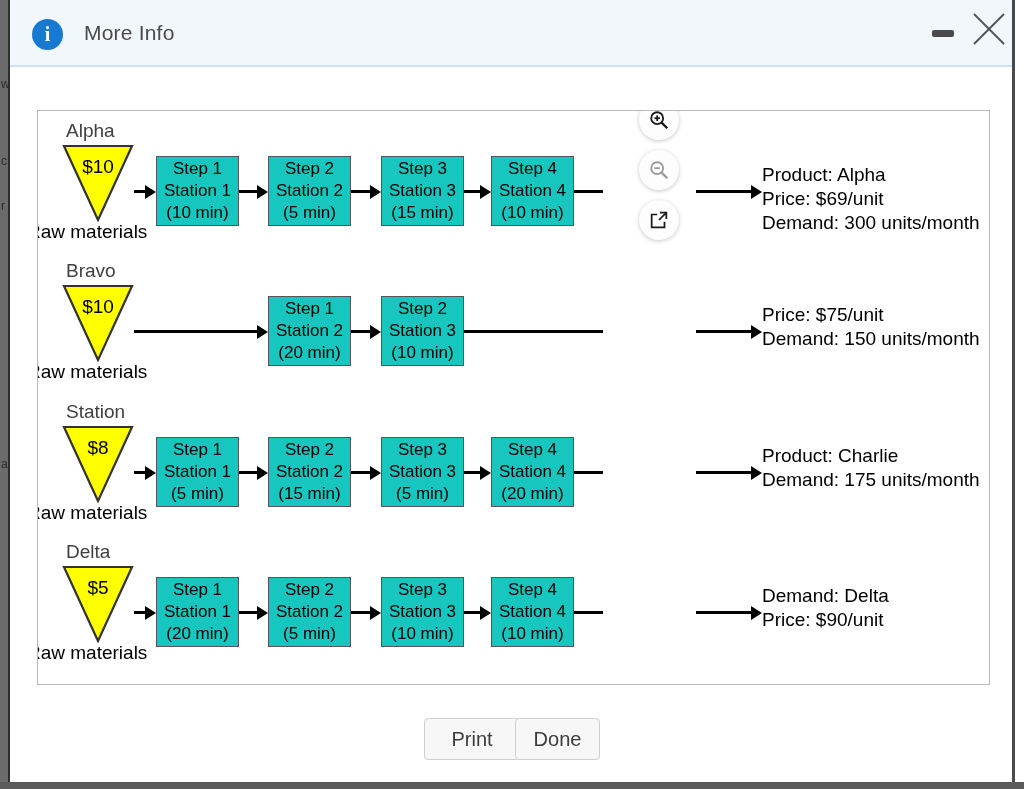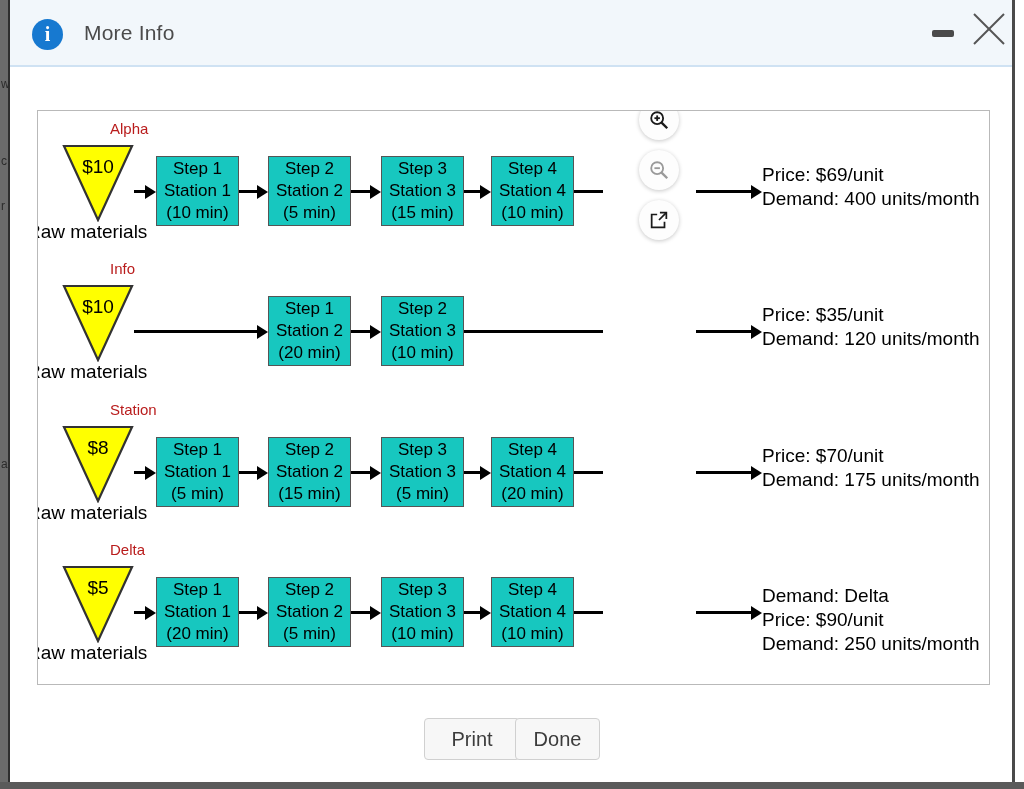--- a/index.html
+++ b/index.html
@@ -69,21 +69,21 @@
     cursor:pointer;
   }
   .fab.zoom-in  { left:601px; top:-11px; }
   .fab.zoom-out { left:601px; top:39px; }
   .fab.popout   { left:601px; top:89px; }
 
   
   .row { position:absolute; left:0; width:953px; height:140px; }
 
   .prod-label {
-    position:absolute; font-size:15px; color:#b91c1c; white-space:nowrap;margin-left:44px;
+    position:absolute; font-size:19px; color:#404040; white-space:nowrap;
   }
   .tri-wrap { position:absolute;text-decoration:underline; }
   .tri-svg  { position:absolute; left:0; top:0; }
   .tri-price {
     position:absolute; width:72px; text-align:center;
     font-size:19px; color:#000; white-space:nowrap;
   }
   .raw-label {
     position:absolute; font-size:19px; color:#000; white-space:nowrap;
   }
@@ -208,26 +208,27 @@
               <span>Step 4</span>
               <span>Station 4</span>
               <span>(10 min)</span>
             </div>
             <div class="conn" style="left: 426px; top: 79px; width: 16px;"></div>
             <div class="arrowhead" style="left: 442px; top: 74px;"></div>
             <div class="conn" style="left: 536px; top: 79px; width: 29px;"></div>
             <div class="conn" style="left: 658px; top: 79px; width: 55px;"></div>
             <div class="arrowhead" style="left: 713px; top: 74px;"></div>
             <div class="out-info" style="left: 724px; top: 52px;">
+              <div>Product: Alpha</div>
               <div>Price: $69/unit</div>
-              <div>Demand: 400 units/month</div>
+              <div>Demand: 300 units/month</div>
             </div>
           </div>
           <div class="row" style="top: 140px;">
-            <div class="prod-label" style="left: 28px; top: 9px;">Info</div>
+            <div class="prod-label" style="left: 28px; top: 9px;">Bravo</div>
             <div class="tri-wrap" style="left: 24px; top: 33px; width: 72px; height: 78px;">
               <svg class="tri-svg" width="72" height="78" viewBox="0 0 72 78">
                 <polygon points="2,2 70,2 36,76" fill="#ffff00" stroke="#333" stroke-width="2.2"></polygon>
               </svg>
               <div class="tri-price" style="left: 0px; top: 12px;">$10</div>
             </div>
             <div class="raw-label" style="left: -11px; top: 110px;">Raw materials</div>
             <div class="step-box" style="left: 230px; top: 45px;">
               <span>Step 1</span>
               <span>Station 2</span>
@@ -239,22 +240,22 @@
               <span>Step 2</span>
               <span>Station 3</span>
               <span>(10 min)</span>
             </div>
             <div class="conn" style="left: 313px; top: 79px; width: 19px;"></div>
             <div class="arrowhead" style="left: 332px; top: 74px;"></div>
             <div class="conn" style="left: 426px; top: 79px; width: 139px;"></div>
             <div class="conn" style="left: 658px; top: 79px; width: 55px;"></div>
             <div class="arrowhead" style="left: 713px; top: 74px;"></div>
             <div class="out-info" style="left: 724px; top: 52px;">
-              <div>Price: $35/unit</div>
-              <div>Demand: 120 units/month</div>
+              <div>Price: $75/unit</div>
+              <div>Demand: 150 units/month</div>
             </div>
           </div>
           <div class="row" style="top: 281px;">
             <div class="prod-label" style="left: 28px; top: 9px;">Station</div>
             <div class="tri-wrap" style="left: 24px; top: 33px; width: 72px; height: 78px;">
               <svg class="tri-svg" width="72" height="78" viewBox="0 0 72 78">
                 <polygon points="2,2 70,2 36,76" fill="#ffff00" stroke="#333" stroke-width="2.2"></polygon>
               </svg>
               <div class="tri-price" style="left: 0px; top: 12px;">$8</div>
             </div>
@@ -284,21 +285,21 @@
               <span>Step 4</span>
               <span>Station 4</span>
               <span>(20 min)</span>
             </div>
             <div class="conn" style="left: 426px; top: 79px; width: 16px;"></div>
             <div class="arrowhead" style="left: 442px; top: 74px;"></div>
             <div class="conn" style="left: 536px; top: 79px; width: 29px;"></div>
             <div class="conn" style="left: 658px; top: 79px; width: 55px;"></div>
             <div class="arrowhead" style="left: 713px; top: 74px;"></div>
             <div class="out-info" style="left: 724px; top: 52px;">
-              <div>Price: $70/unit</div>
+              <div>Product: Charlie</div>
               <div>Demand: 175 units/month</div>
             </div>
           </div>
           <div class="row" style="top: 421px;">
             <div class="prod-label" style="left: 28px; top: 9px;">Delta</div>
             <div class="tri-wrap" style="left: 24px; top: 33px; width: 72px; height: 78px;">
               <svg class="tri-svg" width="72" height="78" viewBox="0 0 72 78">
                 <polygon points="2,2 70,2 36,76" fill="#ffff00" stroke="#333" stroke-width="2.2"></polygon>
               </svg>
               <div class="tri-price" style="left: 0px; top: 12px;">$5</div>
@@ -331,21 +332,20 @@
               <span>(10 min)</span>
             </div>
             <div class="conn" style="left: 426px; top: 79px; width: 16px;"></div>
             <div class="arrowhead" style="left: 442px; top: 74px;"></div>
             <div class="conn" style="left: 536px; top: 79px; width: 29px;"></div>
             <div class="conn" style="left: 658px; top: 79px; width: 55px;"></div>
             <div class="arrowhead" style="left: 713px; top: 74px;"></div>
             <div class="out-info" style="left: 724px; top: 52px;">
               <div>Demand: Delta</div>
               <div>Price: $90/unit</div>
-              <div>Demand: 250 units/month</div>
             </div>
           </div>
         </div>
     </div>
 
     <div class="footer">
       <div class="btn btn-print">Print</div>
       <div class="btn btn-done">Done</div>
     </div>
 

